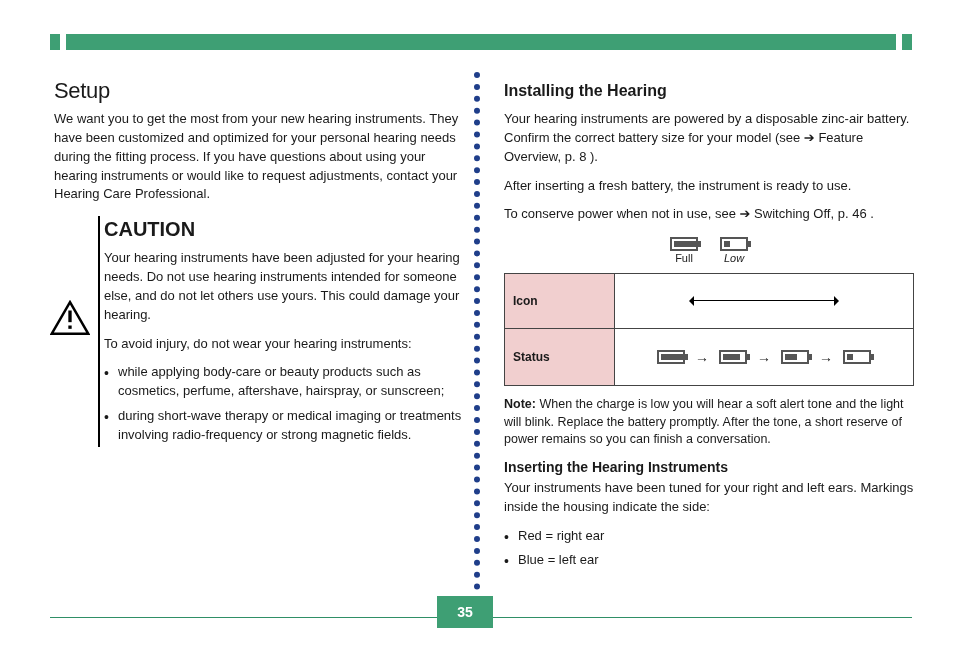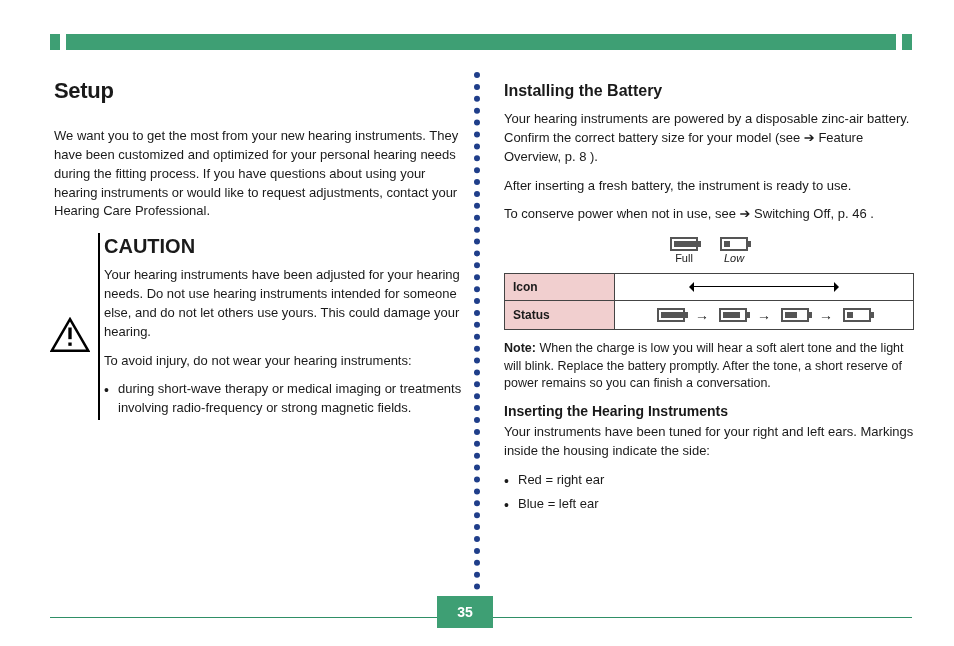--- a/index.html
+++ b/index.html
@@ -16,21 +16,21 @@
   .divider { position: absolute; left: 474px; top: 72px; width: 0; height: 518px; border-left: 6px dotted #1f3e8a; }
 
   
   .bottomrule { position: absolute; left: 50px; right: 42px; bottom: 28px; height: 0; border-top: 1px solid #2f8f66; }
   .pagebadge { position: absolute; left: 437px; bottom: 18px; width: 56px; height: 32px; background: #3e9f74; color: #fff; display: flex; align-items: center; justify-content: center; font-size: 14px; font-weight: bold; }
 
   .column { position: absolute; top: 78px; width: 410px; }
   .col-left  { left: 54px; }
   .col-right { left: 504px; }
 
-  h1.section { font-size: 22px; font-weight: 700; letter-spacing: -0.3px; margin-bottom: 23px; }
+  h1.section { font-size: 22px; font-weight: 400; letter-spacing: -0.3px; margin-bottom: 6px; }
   h2.sub { font-size: 16px; font-weight: 800; margin: 4px 0 10px; }
   p { font-size: 13px; line-height: 1.45; margin-bottom: 10px; }
   ul { list-style: none; padding-left: 0; }
   ul li { font-size: 13px; line-height: 1.45; padding-left: 14px; position: relative; margin-bottom: 6px; }
   ul li::before { content: "•"; position: absolute; left: 0; top: 0; font-size: 14px; }
 
   
   .caution { position: relative; padding-left: 50px; margin-top: 14px; }
   .caution .rule { position: absolute; left: 44px; top: -2px; bottom: -2px; width: 0; border-left: 2px solid #000; }
   .caution-title { font-size: 20px; font-weight: 900; margin-bottom: 8px; }
@@ -43,21 +43,21 @@
   .batt::after { content: ""; position: absolute; right: -5px; top: 2px; width: 3px; height: 6px; background: #555; }
   .batt .fill { position: absolute; left: 2px; top: 2px; bottom: 2px; background: #555; }
   .batt .f25 { width: 25%; }
   .batt .f50 { width: 48%; }
   .batt .f75 { width: 72%; }
   .batt .f100 { width: 92%; }
   .batt-pair { display: flex; gap: 22px; align-items: center; justify-content: center; margin: 8px 0 8px; }
   .batt-pair .lab { font-size: 11px; text-align: center; line-height: 1.2; }
 
   table.batt-table { border-collapse: collapse; width: 100%; margin: 6px 0 10px; }
-  table.batt-table td { border: 1px solid #444; font-size: 12px; padding: 6px 8px; vertical-align: middle; }
+  table.batt-table td { border: 1px solid #444; font-size: 12px; padding: 20px 8px; vertical-align: middle; }
   table.batt-table td.h { background: #f1cfcf; font-weight: bold; width: 110px; }
   .cell-flex { display: flex; align-items: center; gap: 10px; justify-content: center; }
   .arrow { font-size: 14px; }
   .dblarrow { display: inline-block; position: relative; width: 160px; height: 10px; }
   .dblarrow::before { content: ""; position: absolute; left: 6px; right: 6px; top: 4px; height: 1px; background: #000; }
   .dblarrow::after  { content: ""; position: absolute; right: 0; top: 0; border: 5px solid transparent; border-left-color: #000; }
   .dblarrow .la { position: absolute; left: 0; top: 0; border: 5px solid transparent; border-right-color: #000; }
 
   .note { font-size: 12.5px; line-height: 1.4; }
   .note .nl { font-weight: 700; text-align: center; }
@@ -89,27 +89,28 @@
         <svg viewBox="0 0 48 42">
           <polygon points="24,2 46,40 2,40" fill="none" stroke="#000" stroke-width="3"></polygon>
           <rect x="22" y="12" width="4" height="14" fill="#000"></rect>
           <rect x="22" y="30" width="4" height="4" fill="#000"></rect>
         </svg>
       </span>
       <div class="caution-title">CAUTION</div>
       <p>Your hearing instruments have been adjusted for your hearing needs. Do not use hearing instruments intended for someone else, and do not let others use yours. This could damage your hearing.</p>
       <p>To avoid injury, do not wear your hearing instruments:</p>
       <ul>
+        <li>while applying body-care or beauty products such as cosmetics, perfume, aftershave, hairspray, or sunscreen;</li>
         <li>during short-wave therapy or medical imaging or treatments involving radio-frequency or strong magnetic fields.</li>
       </ul>
     </div>
   </div>
 
   <div class="column col-right">
-    <h2 class="sub">Installing the Battery</h2>
+    <h2 class="sub">Installing the Hearing</h2>
 
     <p class="bodycaps">
       <span>Your hearing instruments are powered by a disposable zinc-air battery. Confirm the correct battery size for your model (see</span>
       <span>
         ➔ <span class="target">Feature Overview</span>,
         <span class="pg">p. 8</span>
       </span><span>).</span>
     </p>
 
     <p>After inserting a fresh battery, the instrument is ready to use.</p>

